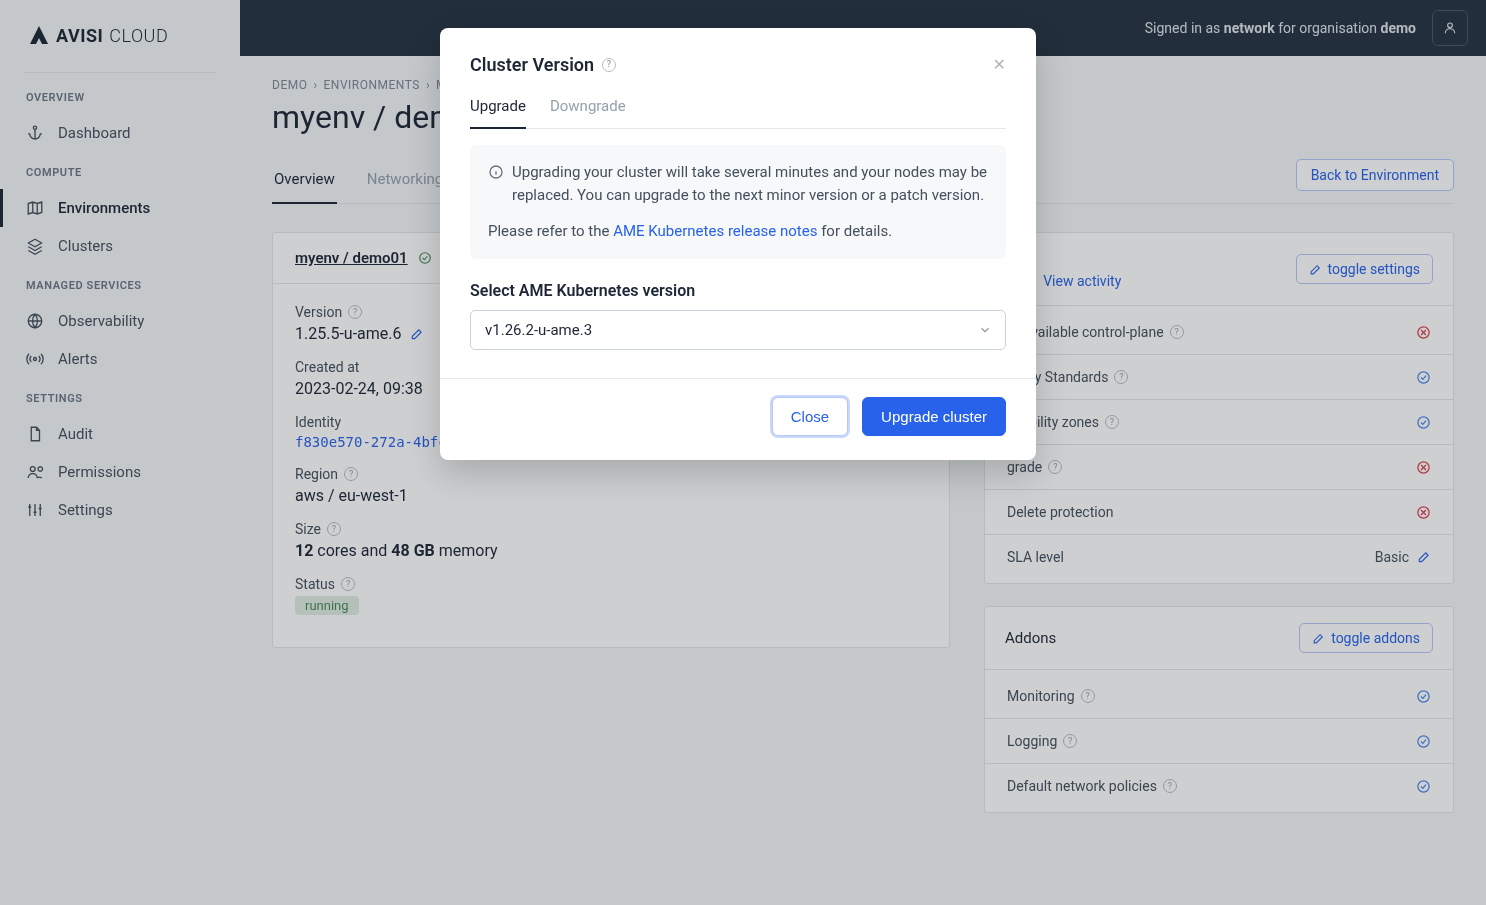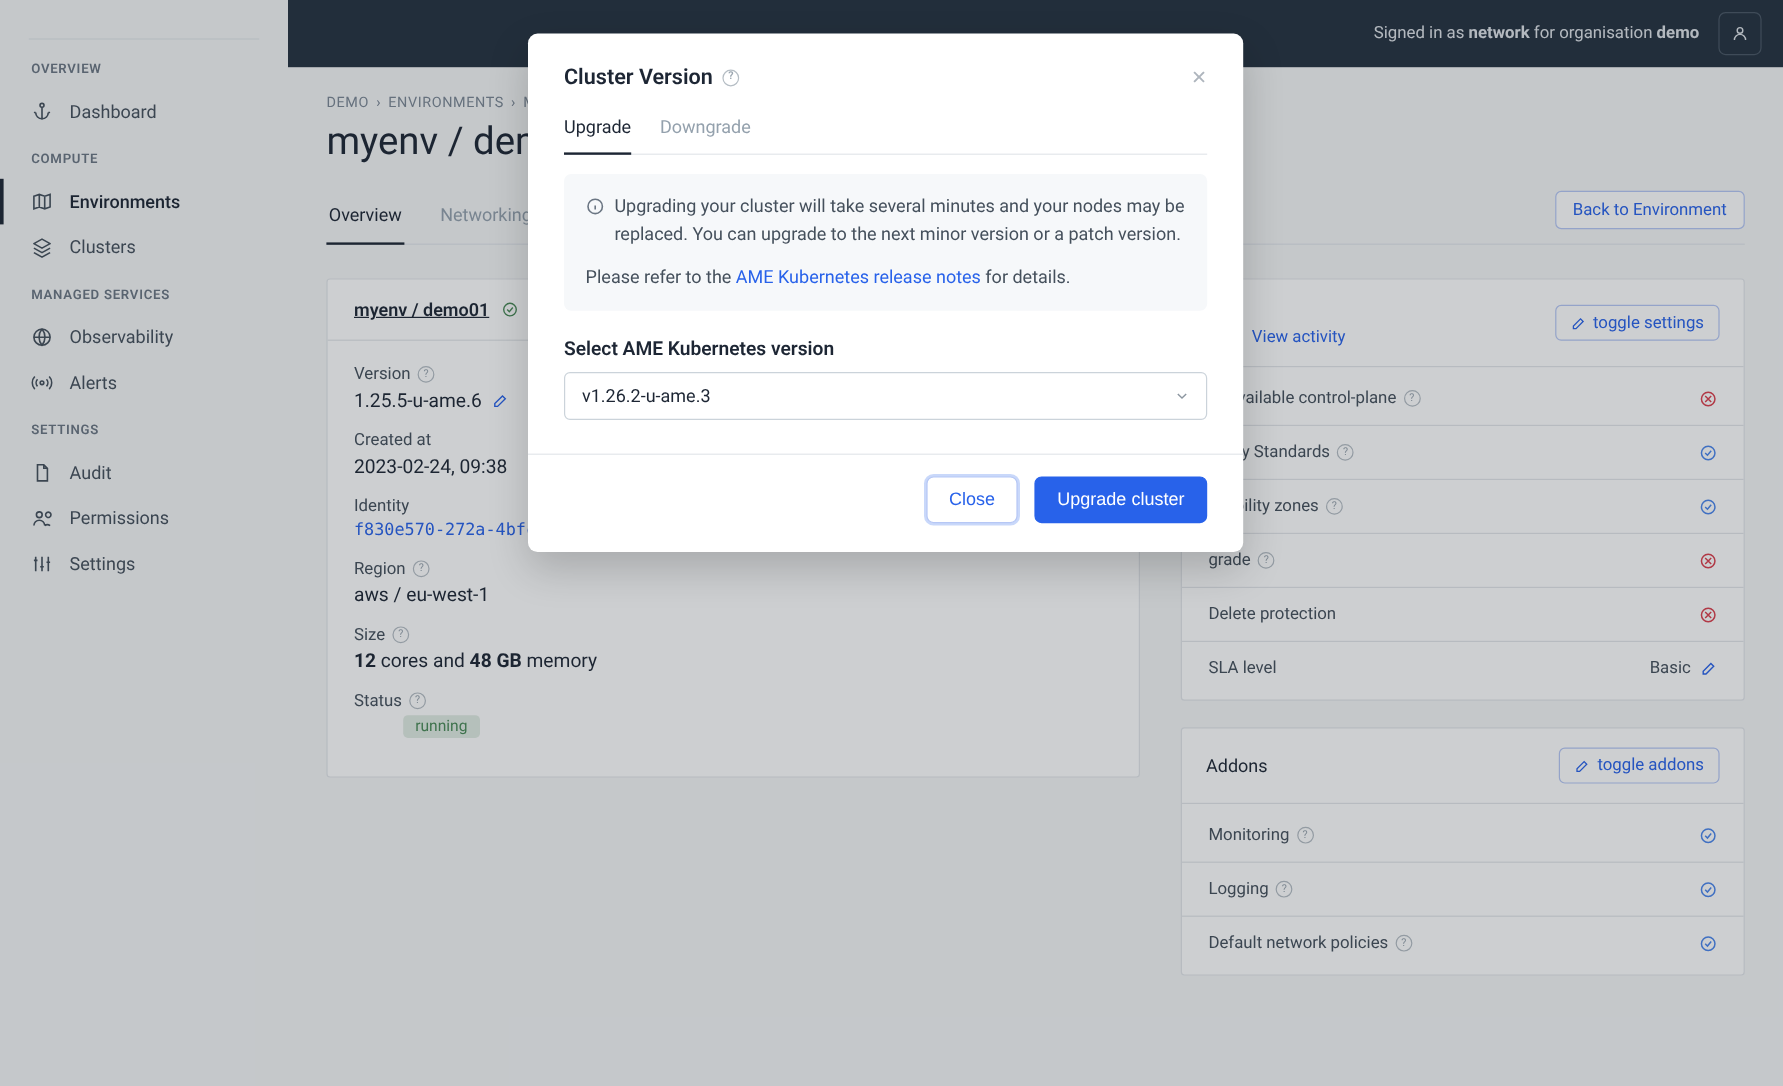--- a/index.html
+++ b/index.html
@@ -260,21 +260,20 @@
     color: var(--blue);
     font-size: 14px;
   }
   .pill {
     display: inline-block;
     background: var(--pill-bg);
     color: var(--pill-text);
     padding: 2px 10px;
     border-radius: 4px;
     font-size: 13px;
-    margin-left: 41px;
   }
 
   
   .overlay {
     position: absolute;
     inset: 0;
     background: rgba(28, 36, 46, 0.22);
   }
   .modal {
     position: absolute;
@@ -393,20 +392,27 @@
     color: #9aa5af;
     line-height: 1;
   }
   .edit-icon { color: var(--blue); }
   svg { display: block; }
 </style>
 </head>
 <body>
 
 <div class="sidebar">
+  <div class="logo">
+    <svg width="22" height="22" viewBox="0 0 22 22">
+      <path d="M11 2 L20 20 L14 20 L11 14 L8 20 L2 20 Z" fill="#1d2634"></path>
+    </svg>
+    <span style="font-weight:700">AVISI</span>
+      <span style="font-weight:300">CLOUD</span>
+  </div>
   <div class="side-divider"></div>
 
   <div class="side-section-label">OVERVIEW</div>
   <div class="side-item">
     <svg class="icon" viewBox="0 0 24 24" fill="none" stroke="currentColor" stroke-width="1.8">
         <circle cx="12" cy="5" r="2.2"></circle>
         <path d="M12 7.2 V21 M5 13 a7 7 0 0 0 14 0 M5 13 h-2 M19 13 h2"></path>
       </svg>
     <span>Dashboard</span>
   </div>

